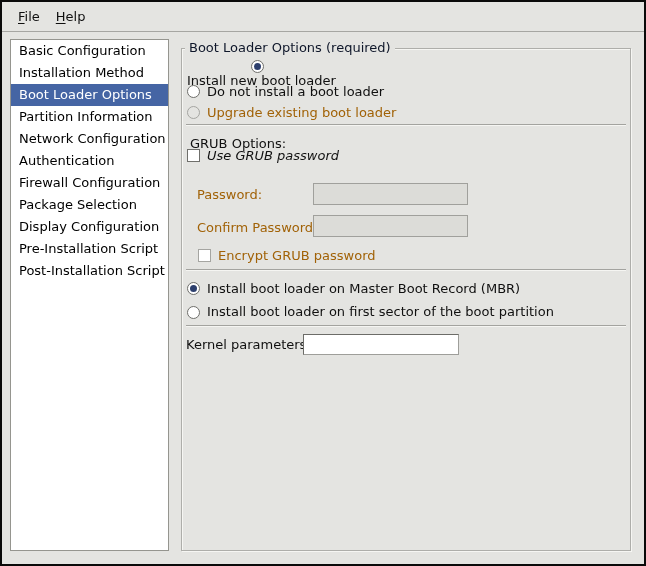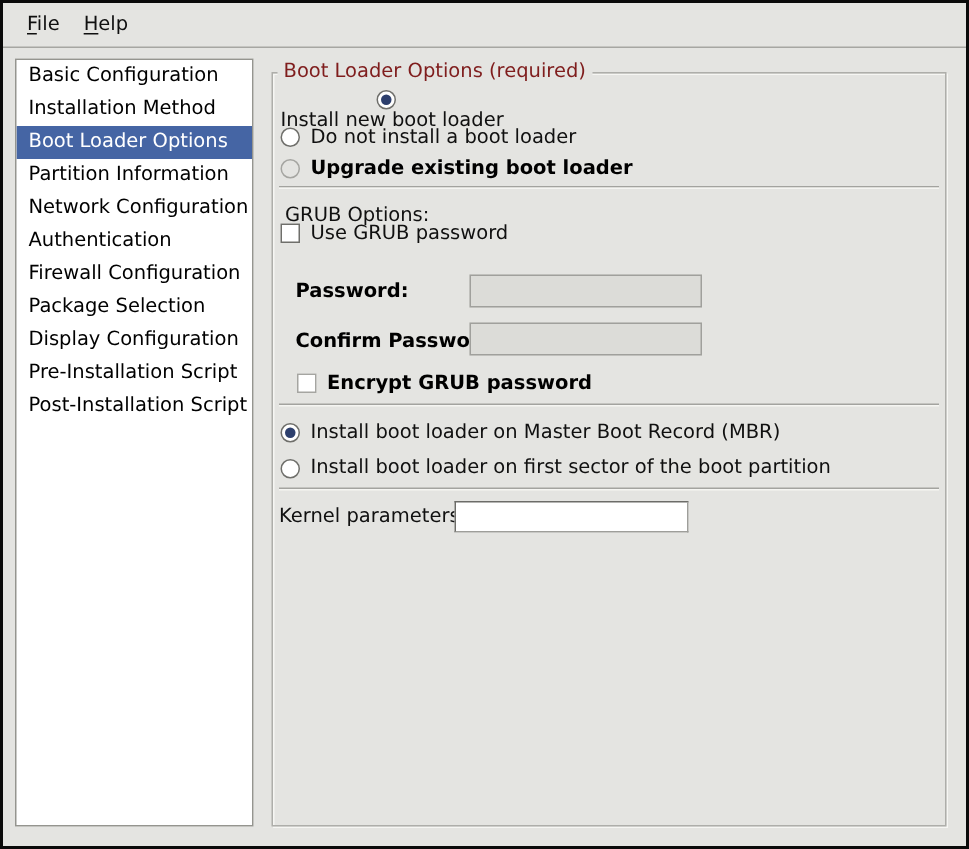--- a/index.html
+++ b/index.html
@@ -36,26 +36,26 @@
 
   
   .frame {
     position:absolute; left:179px; top:46px; width:450px; height:503px;
     border:1px solid #aeaeaa;
     box-shadow:inset 1px 1px 0 #f6f6f3, 1px 1px 0 #f6f6f3;
     background:#e4e4e1;
   }
   .frame-title {
     position:absolute; top:-9px; left:3px; padding:0 4px;
-    background:#e4e4e1; white-space:nowrap; color:#7f1d1d;
+    background:#e4e4e1; white-space:nowrap; color:#0f172a;
   }
 
   .row { position:absolute; display:flex; align-items:center; height:20px; }
   .row .lbl { white-space:nowrap; }
-  .disabled, .disabled .lbl { color:#000000;font-weight:bold; }
+  .disabled, .disabled .lbl { color:#a16207; }
 
   
   .radio {
     width:13px; height:13px; border-radius:50%;
     border:1px solid #6f6f6b; background:#fff;
     margin-right:7px; flex:0 0 auto; position:relative;
   }
   .radio.checked::after {
     content:""; position:absolute; left:2px; top:2px;
     width:7px; height:7px; border-radius:50%; background:#2d3f6d;
@@ -128,21 +128,21 @@
     </div>
     <div class="row disabled" style="left:5px; top:53px;">
       <span class="radio"></span>
       <span class="lbl">Upgrade existing boot loader</span>
     </div>
 
     <div class="sep" style="top:75px;"></div>
 
     <div class="static-label" style="left:8px; top:87px;">GRUB Options:</div>
 
-    <div class="row" style="left:5px; top:96px;">
+    <div class="row" style="left:5px; top:96px;font-style:italic;">
       <span class="checkbox"></span>
       <span class="lbl">Use GRUB password</span>
     </div>
 
     <div class="row disabled" style="left:15px; top:133px; height:24px;align-items:center;">
       <span class="lbl">Password:</span>
     </div>
     <input class="entry" style="position: absolute; left: 131px; top: 134px;" type="password" disabled="" value="">
 
     <div class="row disabled" style="left:15px; top:166px; height:24px;">

